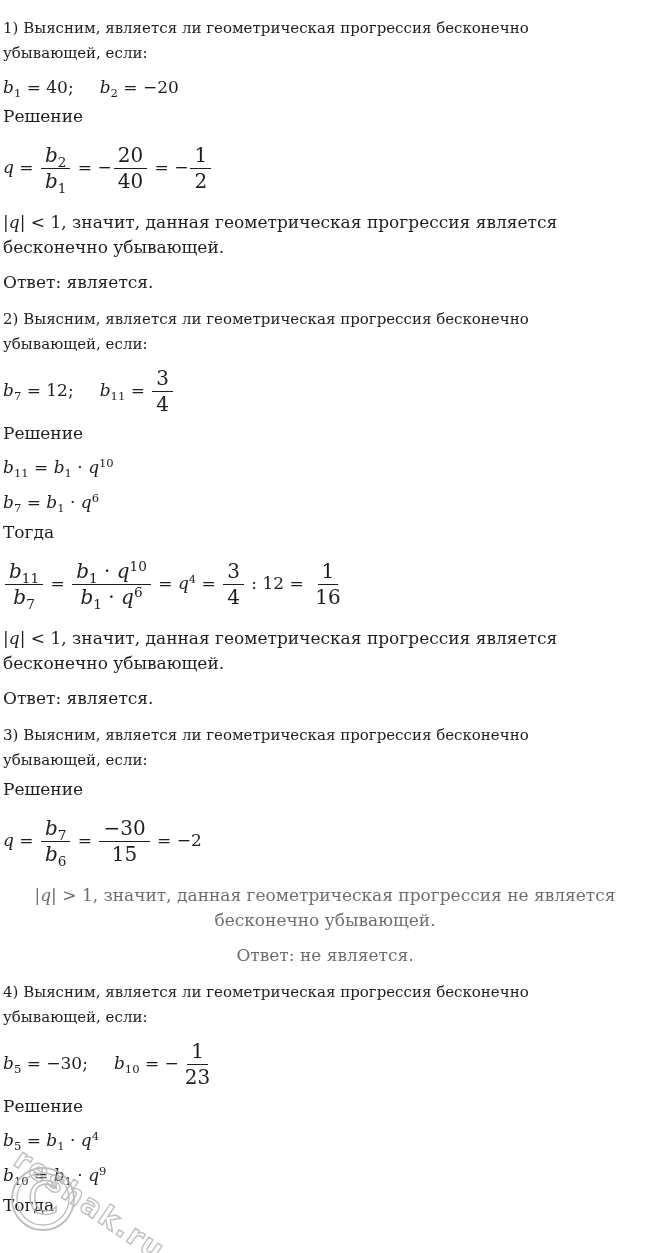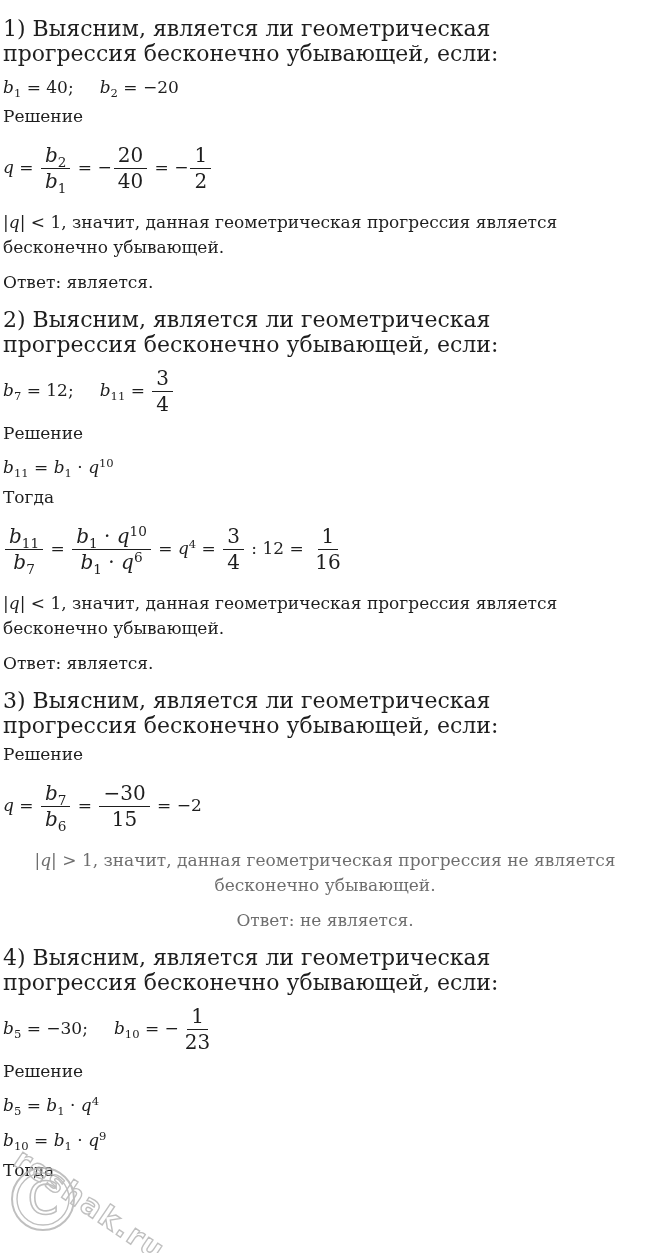--- a/index.html
+++ b/index.html
@@ -8,21 +8,21 @@
     font-family:"DejaVu Serif","Liberation Serif",serif;
     color:#1e1e1e;
   }
   #doc{
     position:relative;
     padding:4px 0 0 3px;
     width:647px;
     box-sizing:border-box;
   }
   .block{margin:0;}
-  .b-question{margin-top:12px;font-size:22px;line-height:25px;max-width:584px;}
+  .b-question{margin-top:12px;font-size:15px;line-height:25px;max-width:584px;}
   .b-given{margin-top:9px;font-size:17px;line-height:25px;white-space:pre;}
   .b-label{margin-top:4px;font-size:17px;line-height:25px;}
   .b-eq{margin-top:8px;font-size:17px;line-height:25px;white-space:pre;padding:6px 0;}
   .b-line{margin-top:8px;font-size:17px;line-height:27px;white-space:pre;}
   .b-concl{margin-top:10px;font-size:17px;line-height:25px;max-width:647px;}
   .b-answer{margin-top:10px;font-size:17px;line-height:25px;}
   .faded{color:#6e6e6e;text-align:center;}
   .it{font-style:italic;}
   .rm{font-style:normal;}
   sub,sup{font-size:68%;font-style:normal;line-height:0;}
@@ -49,20 +49,21 @@
     <div class="block b-question">1) Выясним, является ли геометрическая прогрессия бесконечно убывающей, если:</div>
     <div class="block b-given"><span class="it">b</span><sub>1</sub><span class="rm"> = 40;</span><span class="gap" style="width: 26px;"></span><span class="it">b</span><sub>2</sub><span class="rm"> = −20</span></div>
     <div class="block b-label">Решение</div>
     <div class="block b-eq"><span class="it">q</span><span class="rm"> = </span><span class="frac"><span class="num"><span class="it">b</span><sub>2</sub></span><span class="den"><span class="it">b</span><sub>1</sub></span></span><span class="rm"> = −</span><span class="frac"><span class="num"><span class="rm">20</span></span><span class="den"><span class="rm">40</span></span></span><span class="rm"> = −</span><span class="frac"><span class="num"><span class="rm">1</span></span><span class="den"><span class="rm">2</span></span></span></div>
     <div class="block b-concl"><span class="rm">|</span><span class="it">q</span><span class="rm">| &lt; 1, значит, данная геометрическая прогрессия является бесконечно убывающей.</span></div>
     <div class="block b-answer">Ответ: является.</div>
     <div class="block b-question">2) Выясним, является ли геометрическая прогрессия бесконечно убывающей, если:</div>
     <div class="block b-given"><span class="it">b</span><sub>7</sub><span class="rm"> = 12;</span><span class="gap" style="width: 26px;"></span><span class="it">b</span><sub>11</sub><span class="rm"> = </span><span class="frac"><span class="num"><span class="rm">3</span></span><span class="den"><span class="rm">4</span></span></span></div>
     <div class="block b-label">Решение</div>
     <div class="block b-line"><span class="it">b</span><sub>11</sub><span class="rm"> = </span><span class="it">b</span><sub>1</sub><span class="rm"> · </span><span class="it">q</span><sup>10</sup></div>
+    <div class="block b-line"><span class="it">b</span><sub>7</sub><span class="rm"> = </span><span class="it">b</span><sub>1</sub><span class="rm"> · </span><span class="it">q</span><sup>6</sup></div>
     <div class="block b-label">Тогда</div>
     <div class="block b-eq"><span class="frac"><span class="num"><span class="it">b</span><sub>11</sub></span><span class="den"><span class="it">b</span><sub>7</sub></span></span><span class="rm"> = </span><span class="frac"><span class="num"><span class="it">b</span><sub>1</sub><span class="rm"> · </span><span class="it">q</span><sup>10</sup></span><span class="den"><span class="it">b</span><sub>1</sub><span class="rm"> · </span><span class="it">q</span><sup>6</sup></span></span><span class="rm"> = </span><span class="it">q</span><sup>4</sup><span class="rm"> = </span><span class="frac"><span class="num"><span class="rm">3</span></span><span class="den"><span class="rm">4</span></span></span><span class="rm"> : 12 = </span><span class="frac"><span class="num"><span class="rm">1</span></span><span class="den"><span class="rm">16</span></span></span></div>
     <div class="block b-concl"><span class="rm">|</span><span class="it">q</span><span class="rm">| &lt; 1, значит, данная геометрическая прогрессия является бесконечно убывающей.</span></div>
     <div class="block b-answer">Ответ: является.</div>
     <div class="block b-question">3) Выясним, является ли геометрическая прогрессия бесконечно убывающей, если:</div>
     <div class="block b-label">Решение</div>
     <div class="block b-eq"><span class="it">q</span><span class="rm"> = </span><span class="frac"><span class="num"><span class="it">b</span><sub>7</sub></span><span class="den"><span class="it">b</span><sub>6</sub></span></span><span class="rm"> = </span><span class="frac"><span class="num"><span class="rm">−30</span></span><span class="den"><span class="rm">15</span></span></span><span class="rm"> = −2</span></div>
     <div class="block b-concl faded"><span class="rm">|</span><span class="it">q</span><span class="rm">| &gt; 1, значит, данная геометрическая прогрессия не является бесконечно убывающей.</span></div>
     <div class="block b-answer faded">Ответ: не является.</div>
     <div class="block b-question">4) Выясним, является ли геометрическая прогрессия бесконечно убывающей, если:</div>

